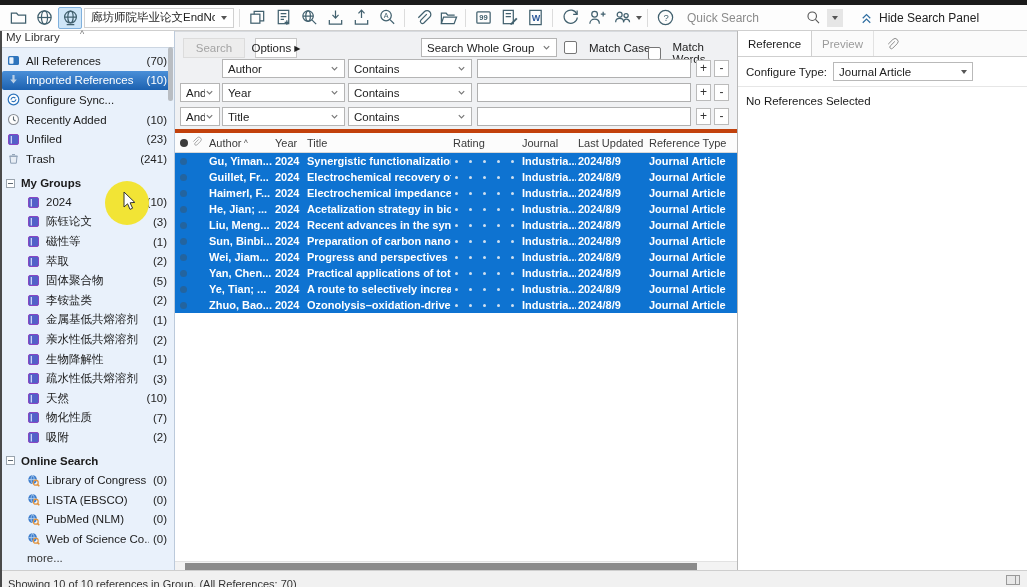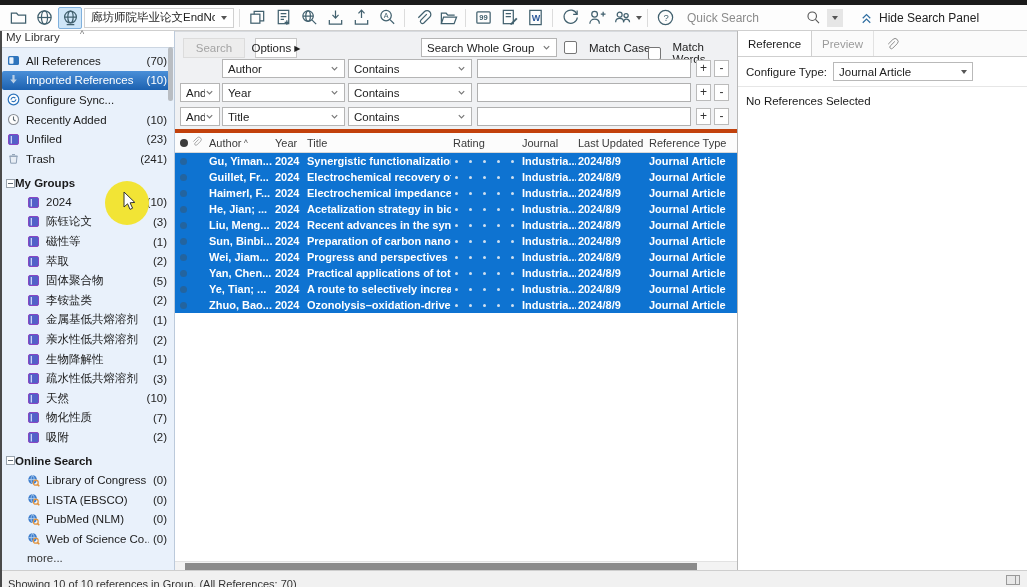--- a/index.html
+++ b/index.html
@@ -37,21 +37,21 @@
   .pane-header { height:17px; background:#fff; border-bottom:1px solid #ccd6e2; display:flex;
                  padding:0 6px; color:#333; position:relative; }
   .pane-header .pchev { position:absolute; left:80px; top:-2px; color:#777; font-size:9px; }
   .sb-list { padding-top:3px; }
   .sb-item { height:19.6px; display:flex; align-items:center; padding:0 7px 0 7px; cursor:default; }
   .sb-item .sb-ico { width:14px; height:13px; margin-right:5px; flex:0 0 auto; display:flex; align-items:center; }
   .sb-item .sb-label { flex:1; color:#1a1a1a; white-space:nowrap; overflow:hidden; }
   .sb-item .sb-count { color:#222; margin-left:4px; }
   .sb-item.sel { background:linear-gradient(180deg,#4a8fd8,#1c61b0); border-radius:2px; margin:0 2px; padding:0 5px; }
   .sb-item.sel .sb-label, .sb-item.sel .sb-count { color:#fff; }
-  .sb-header { display:flex; align-items:center; gap:0; padding-left:6px; height:19px; font-weight:bold; color:#1a1a1a; }
+  .sb-header { display:flex; align-items:center; gap:6px; padding-left:6px; height:19px; font-weight:bold; color:#1a1a1a; }
   .expander { width:9px; height:9px; border:1px solid #9aa4ae; background:#fff; position:relative; flex:0 0 auto; }
   .expander::after { content:""; position:absolute; left:1px; right:1px; top:3px; height:1px; background:#5f6a74; }
   .grp .sb-item { padding-left:27px; }
   .more-link { padding-left:27px; height:19.6px; display:flex; align-items:center; color:#333; }
   .sb-scroll { position:absolute; right:1px; top:16px; width:5px; height:54px; background:#b9bdc2; border-radius:3px; }
   .mt5 { margin-top:5px; } .mt4 { margin-top:4px;text-align:center; }
 
   
   .middle { position:absolute; left:175px; top:31px; width:562px; height:539px; background:#fff; overflow:hidden; }
   .search-panel { position:relative; height:102px; background:#f0f1f3; border-bottom:4px solid #c2410c;

